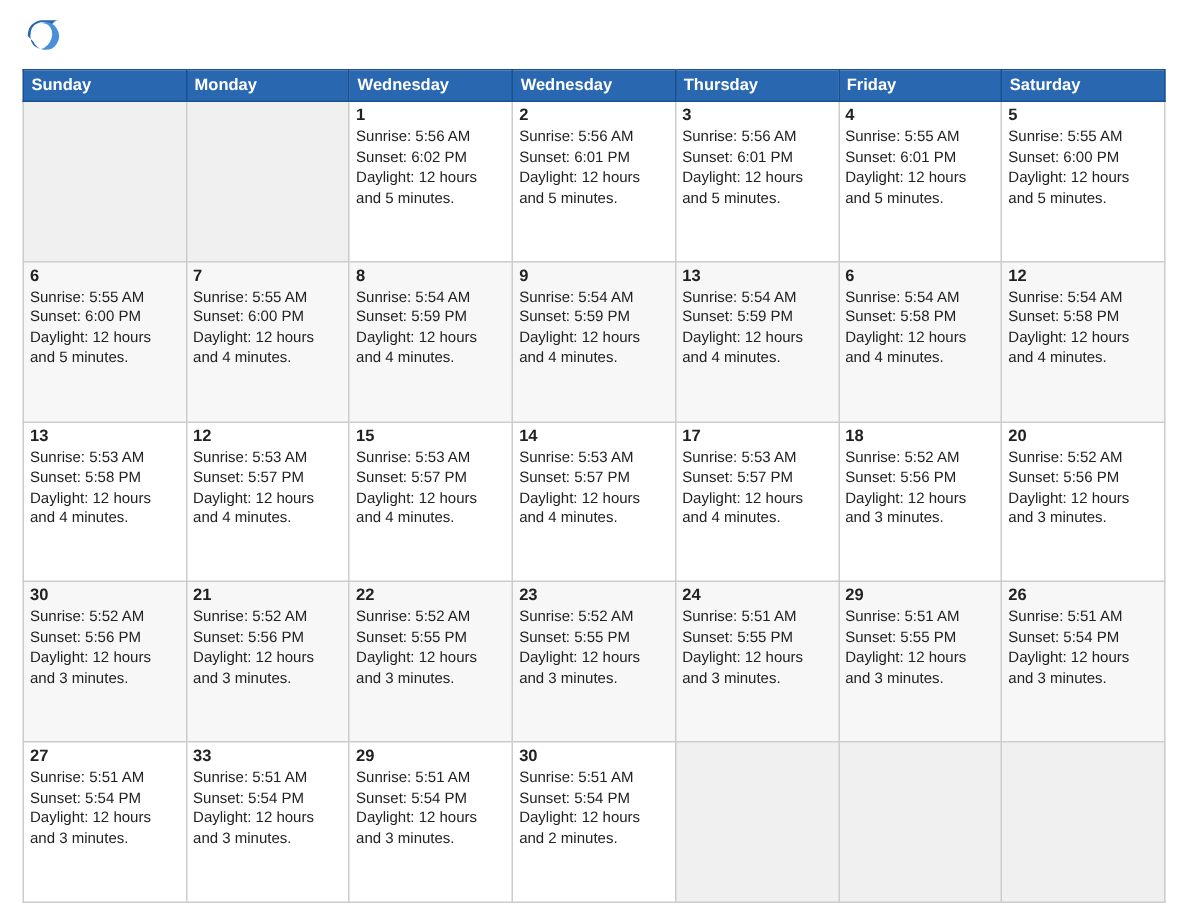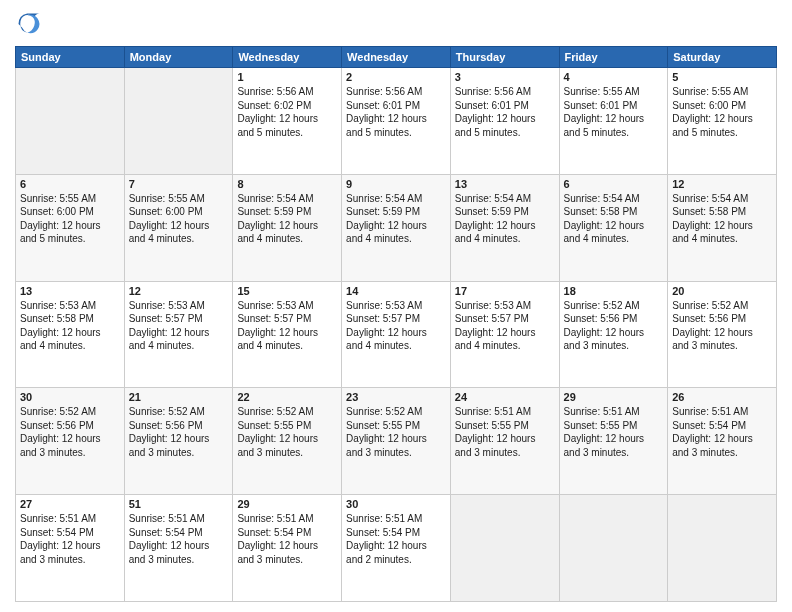--- a/index.html
+++ b/index.html
@@ -322,21 +322,21 @@
         </tr>
         <tr>
           <td>
             <span class="day-num">27</span>
             <div class="cell-info" style="white-space: pre-line;">Sunrise: 5:51 AM
 Sunset: 5:54 PM
 Daylight: 12 hours
 and 3 minutes.</div>
           </td>
           <td>
-            <span class="day-num">51</span>
+            <span class="day-num">33</span>
             <div class="cell-info" style="white-space: pre-line;">Sunrise: 5:51 AM
 Sunset: 5:54 PM
 Daylight: 12 hours
 and 3 minutes.</div>
           </td>
           <td>
             <span class="day-num">29</span>
             <div class="cell-info" style="white-space: pre-line;">Sunrise: 5:51 AM
 Sunset: 5:54 PM
 Daylight: 12 hours

